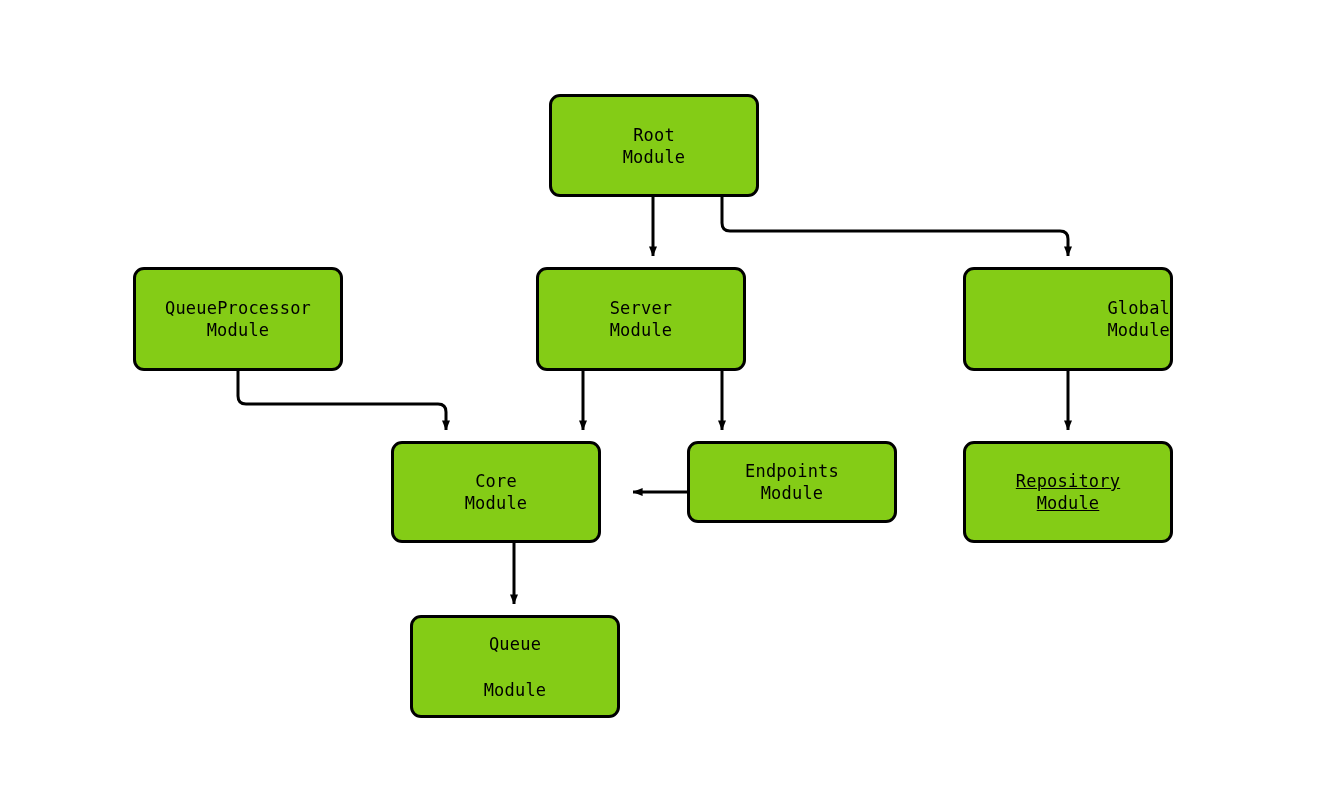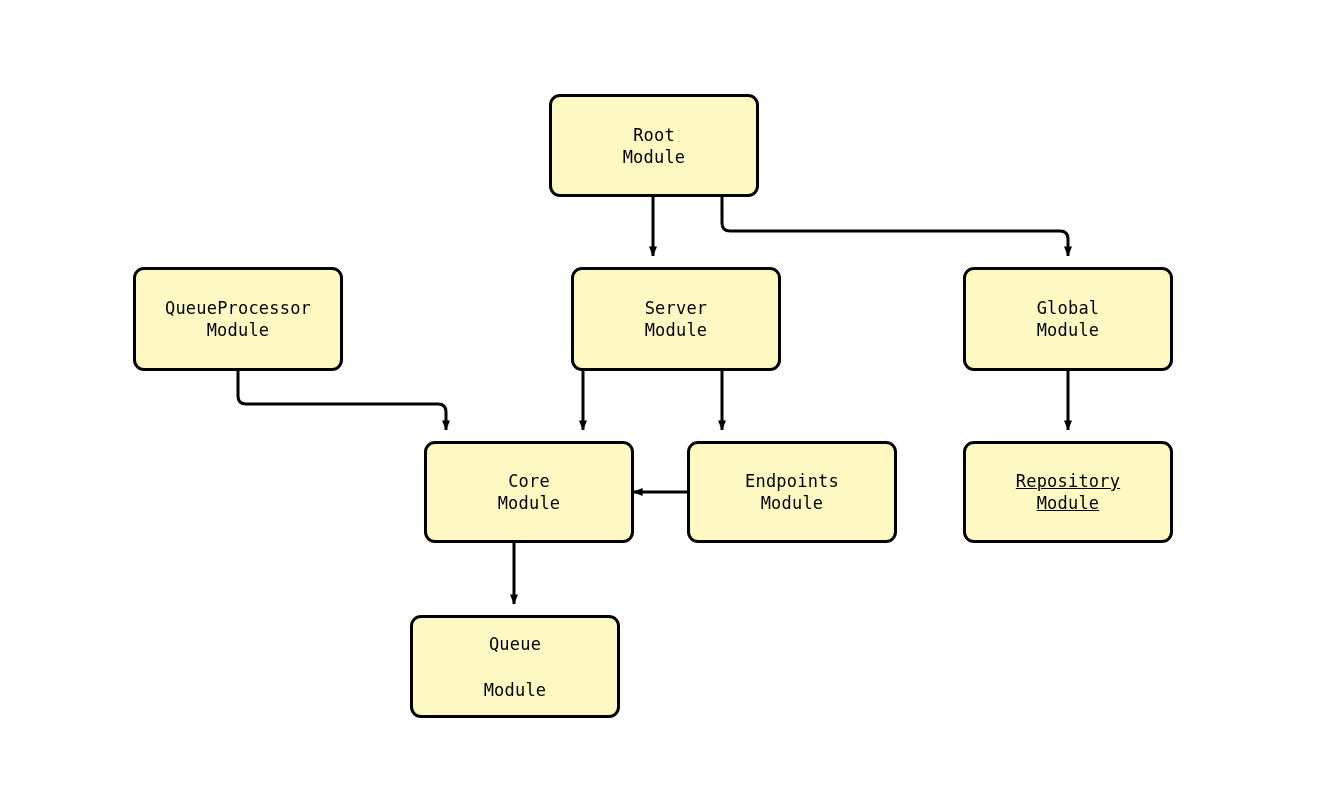--- a/index.html
+++ b/index.html
@@ -18,21 +18,21 @@
   #edges {
     position: absolute;
     left: 0; top: 0;
     width: 1337px;
     height: 809px;
     pointer-events: none;
   }
   .node {
     position: absolute;
     box-sizing: border-box;
-    background: #fef9c3;
+    background: #84cc16;
     border: 3px solid #000000;
     border-radius: 11px;
     display: flex;
     flex-direction: column;
     align-items: center;
     justify-content: center;
     z-index: 2;
   }
   .node-label {
     font-family: "DejaVu Sans Mono", "Liberation Mono", monospace;
@@ -82,36 +82,36 @@
   <div class="node" style="left:549px; top:94px; width:210px; height:103px;">
     <div class="node-label">Root</div>
     <div class="node-label">Module</div>
   </div>
 
   <div class="node" style="left:133px; top:267px; width:210px; height:104px;">
     <div class="node-label">QueueProcessor</div>
     <div class="node-label">Module</div>
   </div>
 
-  <div class="node" style="left:571px; top:267px; width:210px; height:104px;">
+  <div class="node" style="left:536px; top:267px; width:210px; height:104px;">
     <div class="node-label">Server</div>
     <div class="node-label">Module</div>
   </div>
 
-  <div class="node" style="left:963px; top:267px; width:210px; height:104px;">
+  <div class="node" style="left:963px; top:267px; width:210px; height:104px;align-items:flex-end;">
     <div class="node-label">Global</div>
     <div class="node-label">Module</div>
   </div>
 
-  <div class="node" style="left:424px; top:441px; width:210px; height:102px;">
+  <div class="node" style="left:391px; top:441px; width:210px; height:102px;">
     <div class="node-label">Core</div>
     <div class="node-label">Module</div>
   </div>
 
-  <div class="node" style="left:687px; top:441px; width:210px; height:102px;">
+  <div class="node" style="left:687px; top:441px; width:210px; height:82px;">
     <div class="node-label">Endpoints</div>
     <div class="node-label">Module</div>
   </div>
 
   <div class="node" style="left:963px; top:441px; width:210px; height:102px;text-decoration:underline;">
     <div class="node-label">Repository</div>
     <div class="node-label">Module</div>
   </div>
 
   <div class="node" style="left:410px; top:615px; width:210px; height:103px;gap:24px;">

